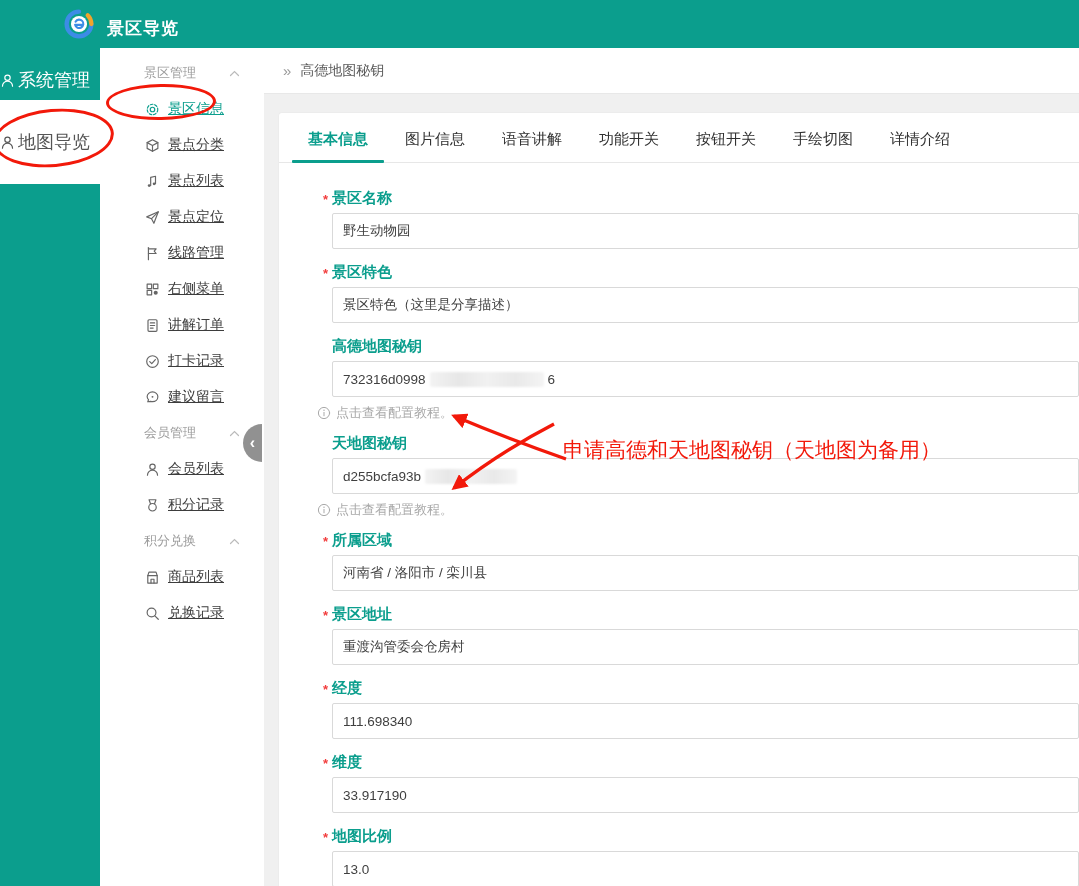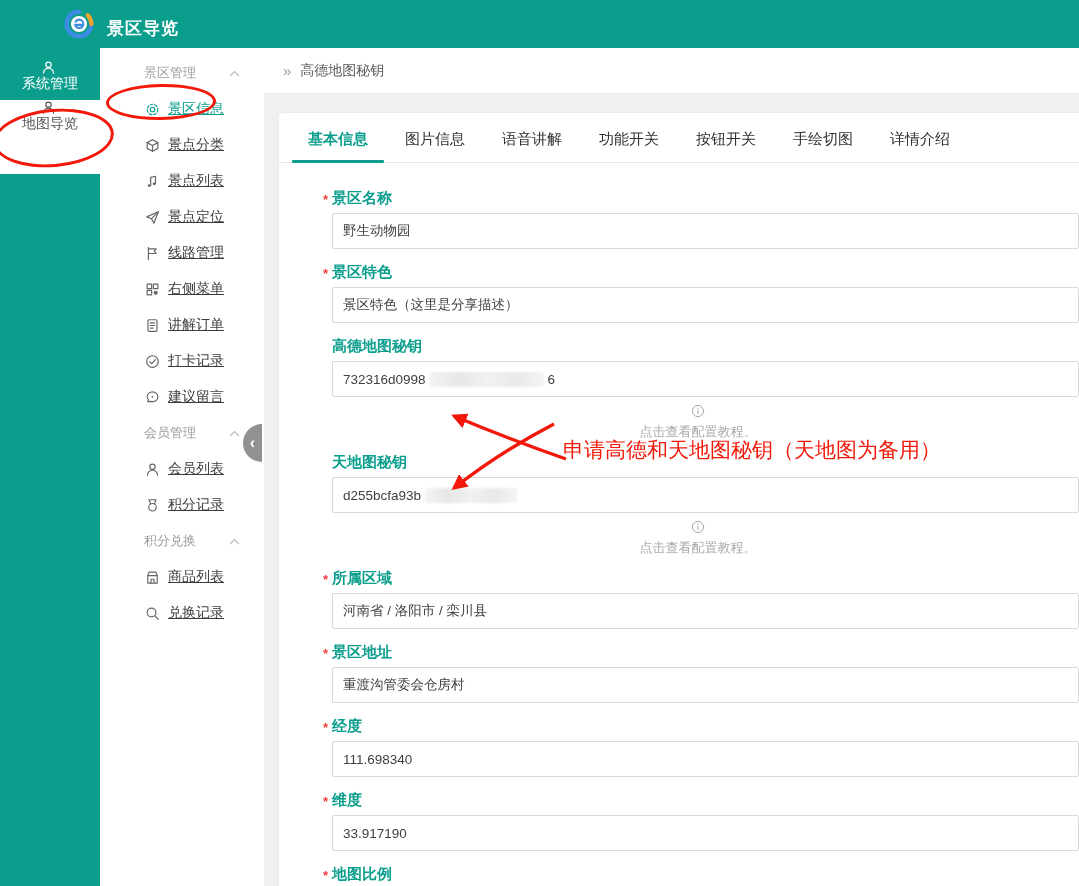--- a/index.html
+++ b/index.html
@@ -8,23 +8,23 @@
        font-family:"Liberation Sans","DejaVu Sans",sans-serif;color:#333;}
 
   
   .topbar{position:absolute;left:0;top:0;width:100%;height:48px;background:var(--accent);
           display:flex;align-items:center;padding-left:64px;box-sizing:border-box;z-index:5;}
   .logo{display:inline-flex;}
   .app-title{color:#fff;font-size:17px;font-weight:bold;margin-left:13px;letter-spacing:1px;margin-top:8px;}
 
   
   .rail{position:absolute;left:0;top:48px;width:100px;bottom:0;background:var(--accent);z-index:1;}
-  .rail-item{height:40px;display:flex;align-items:center;color:#fff;font-size:14px;cursor:pointer;flex-direction:column;}
+  .rail-item{height:40px;display:flex;align-items:center;color:#fff;font-size:18px;cursor:pointer;}
   .rail-item.first{margin-top:12px;}
-  .rail-item.light{height:74px;background:#fff;color:#555;margin-top:0;}
+  .rail-item.light{height:84px;background:#fff;color:#555;margin-top:0;}
   .ric{display:inline-flex;margin-right:3px;}
 
   
   .sidenav{position:absolute;left:100px;top:55px;width:140px;bottom:0;background:#fff;z-index:2;margin-left:24px;}
   .m-sec{height:36px;display:flex;align-items:center;justify-content:space-between;
          padding:0 24px 0 20px;color:#9c9c9c;font-size:13px;cursor:pointer;}
   .m-item{height:36px;display:flex;align-items:center;padding-left:20px;color:#3d3d3d;font-size:14px;cursor:pointer;text-decoration:underline;}
   .mic{display:inline-flex;width:17px;margin-right:7px;color:#666;align-items:center;justify-content:center;}
   .m-item.active{color:var(--accent);}
   .m-item.active .mic{color:var(--accent);}
@@ -47,21 +47,21 @@
   .tab.active{color:var(--accent);font-weight:bold;}
   .tab.active::after{content:'';position:absolute;left:0;right:0;bottom:-1px;height:3px;background:var(--accent);border-radius:1px;}
 
   .form{padding:26px 0 0 25px;margin-left:28px;}
   .frow{margin-bottom:14px;}
   .frow.keyed{margin-bottom:12px;}
   .flabel{font-size:15px;font-weight:bold;color:var(--accent);position:relative;height:17px;line-height:17px;margin-bottom:7px;}
   .star::before{content:'*';color:#f23c3c;position:absolute;left:-9px;top:2px;font-size:13px;font-weight:bold;}
   .inp{height:36px;border:1px solid #d9d9d9;border-radius:2px;background:#fff;display:flex;align-items:center;
        padding-left:10px;font-size:13.5px;color:#3f3f3f;box-sizing:border-box;cursor:text;}
-  .hint{display:flex;align-items:center;gap:5px;color:#a9a9a9;font-size:13px;margin:7px 0 0 -15px;cursor:pointer;flex-direction:column;}
+  .hint{display:flex;align-items:center;gap:5px;color:#a9a9a9;font-size:13px;margin:7px 0 0 -15px;cursor:pointer;}
   .iic{display:inline-flex;color:#a9a9a9;}
   .mask{display:inline-block;height:15px;border-radius:2px;margin:0 4px;
         background:linear-gradient(90deg,#f3f3f3,#e7e7e7 25%,#f1f1f1 50%,#e9e9e9 75%,#f4f4f4);filter:blur(1.2px);}
   .mask-a{width:114px;} .mask-b{width:92px;}
 
   
   .anno-ellipse{position:absolute;border:3px solid var(--red);border-radius:50%;z-index:40;pointer-events:none;}
   #el1{left:106px;top:84px;width:104px;height:30px;transform:rotate(-1deg);}
   #el2{left:-7px;top:109px;width:115px;height:52px;transform:rotate(-5deg);}
   .anno-note{position:absolute;left:563px;top:436px;font-size:21px;color:var(--red);z-index:40;white-space:nowrap;pointer-events:none;}

